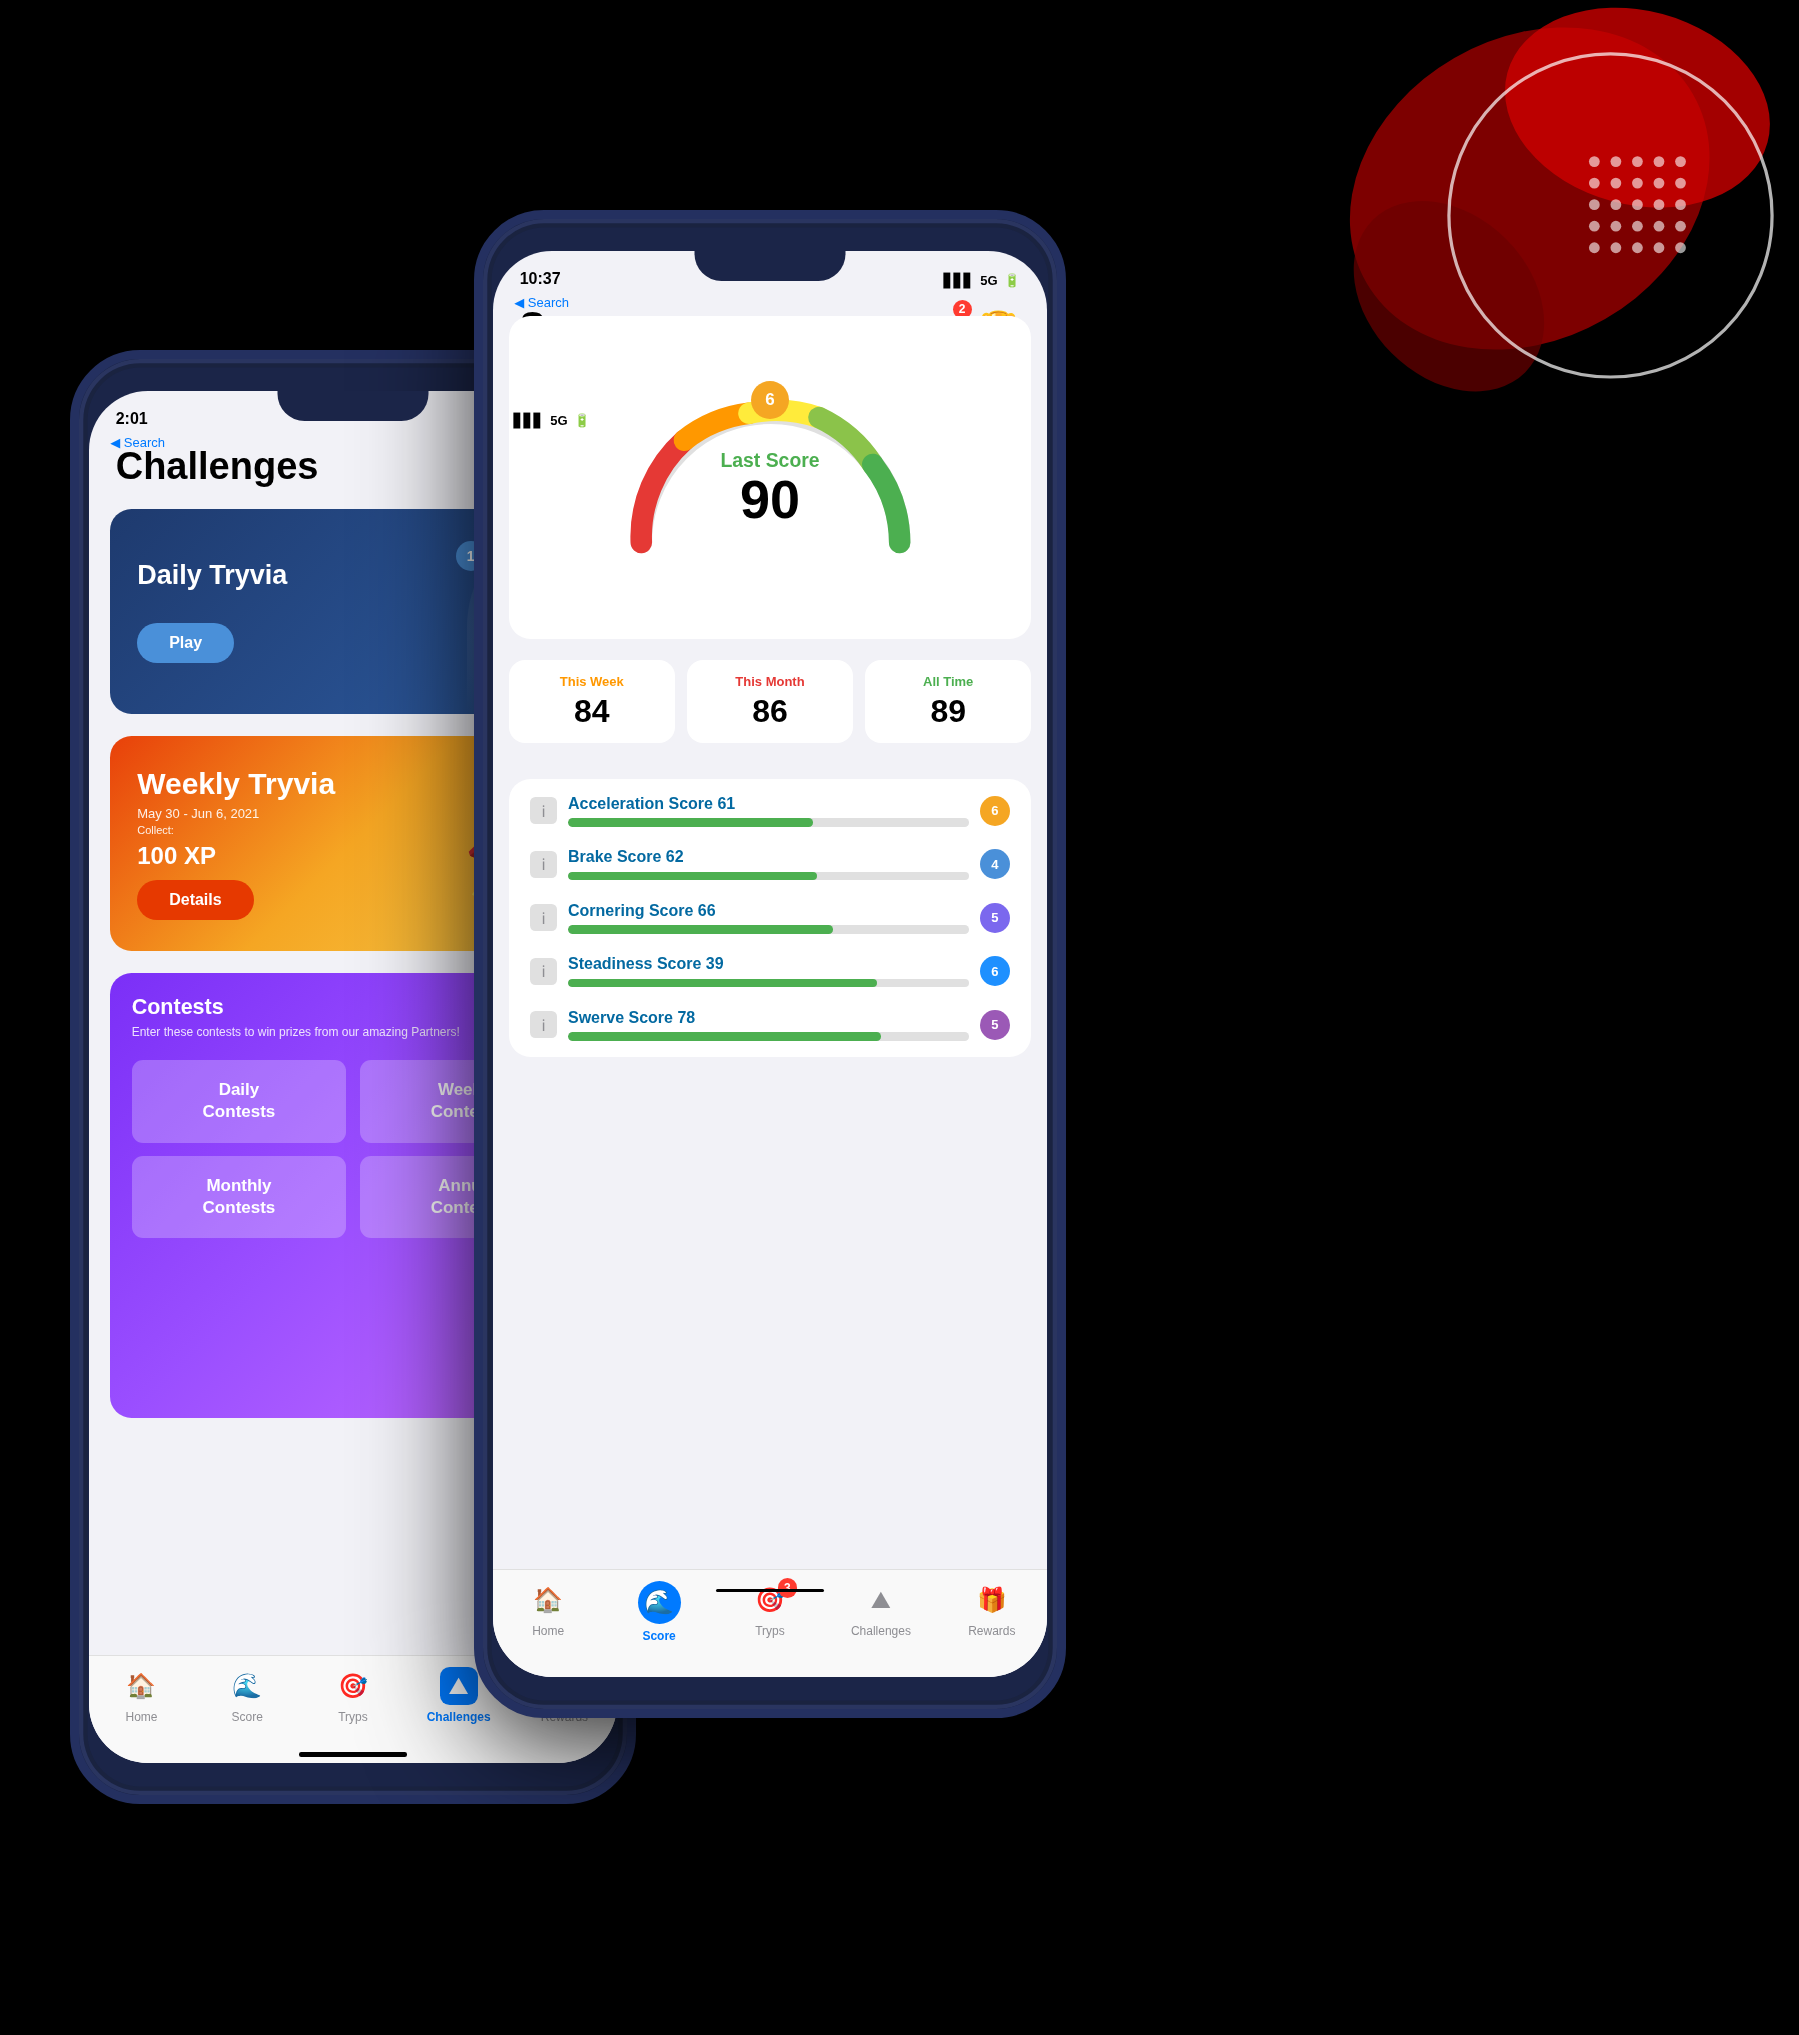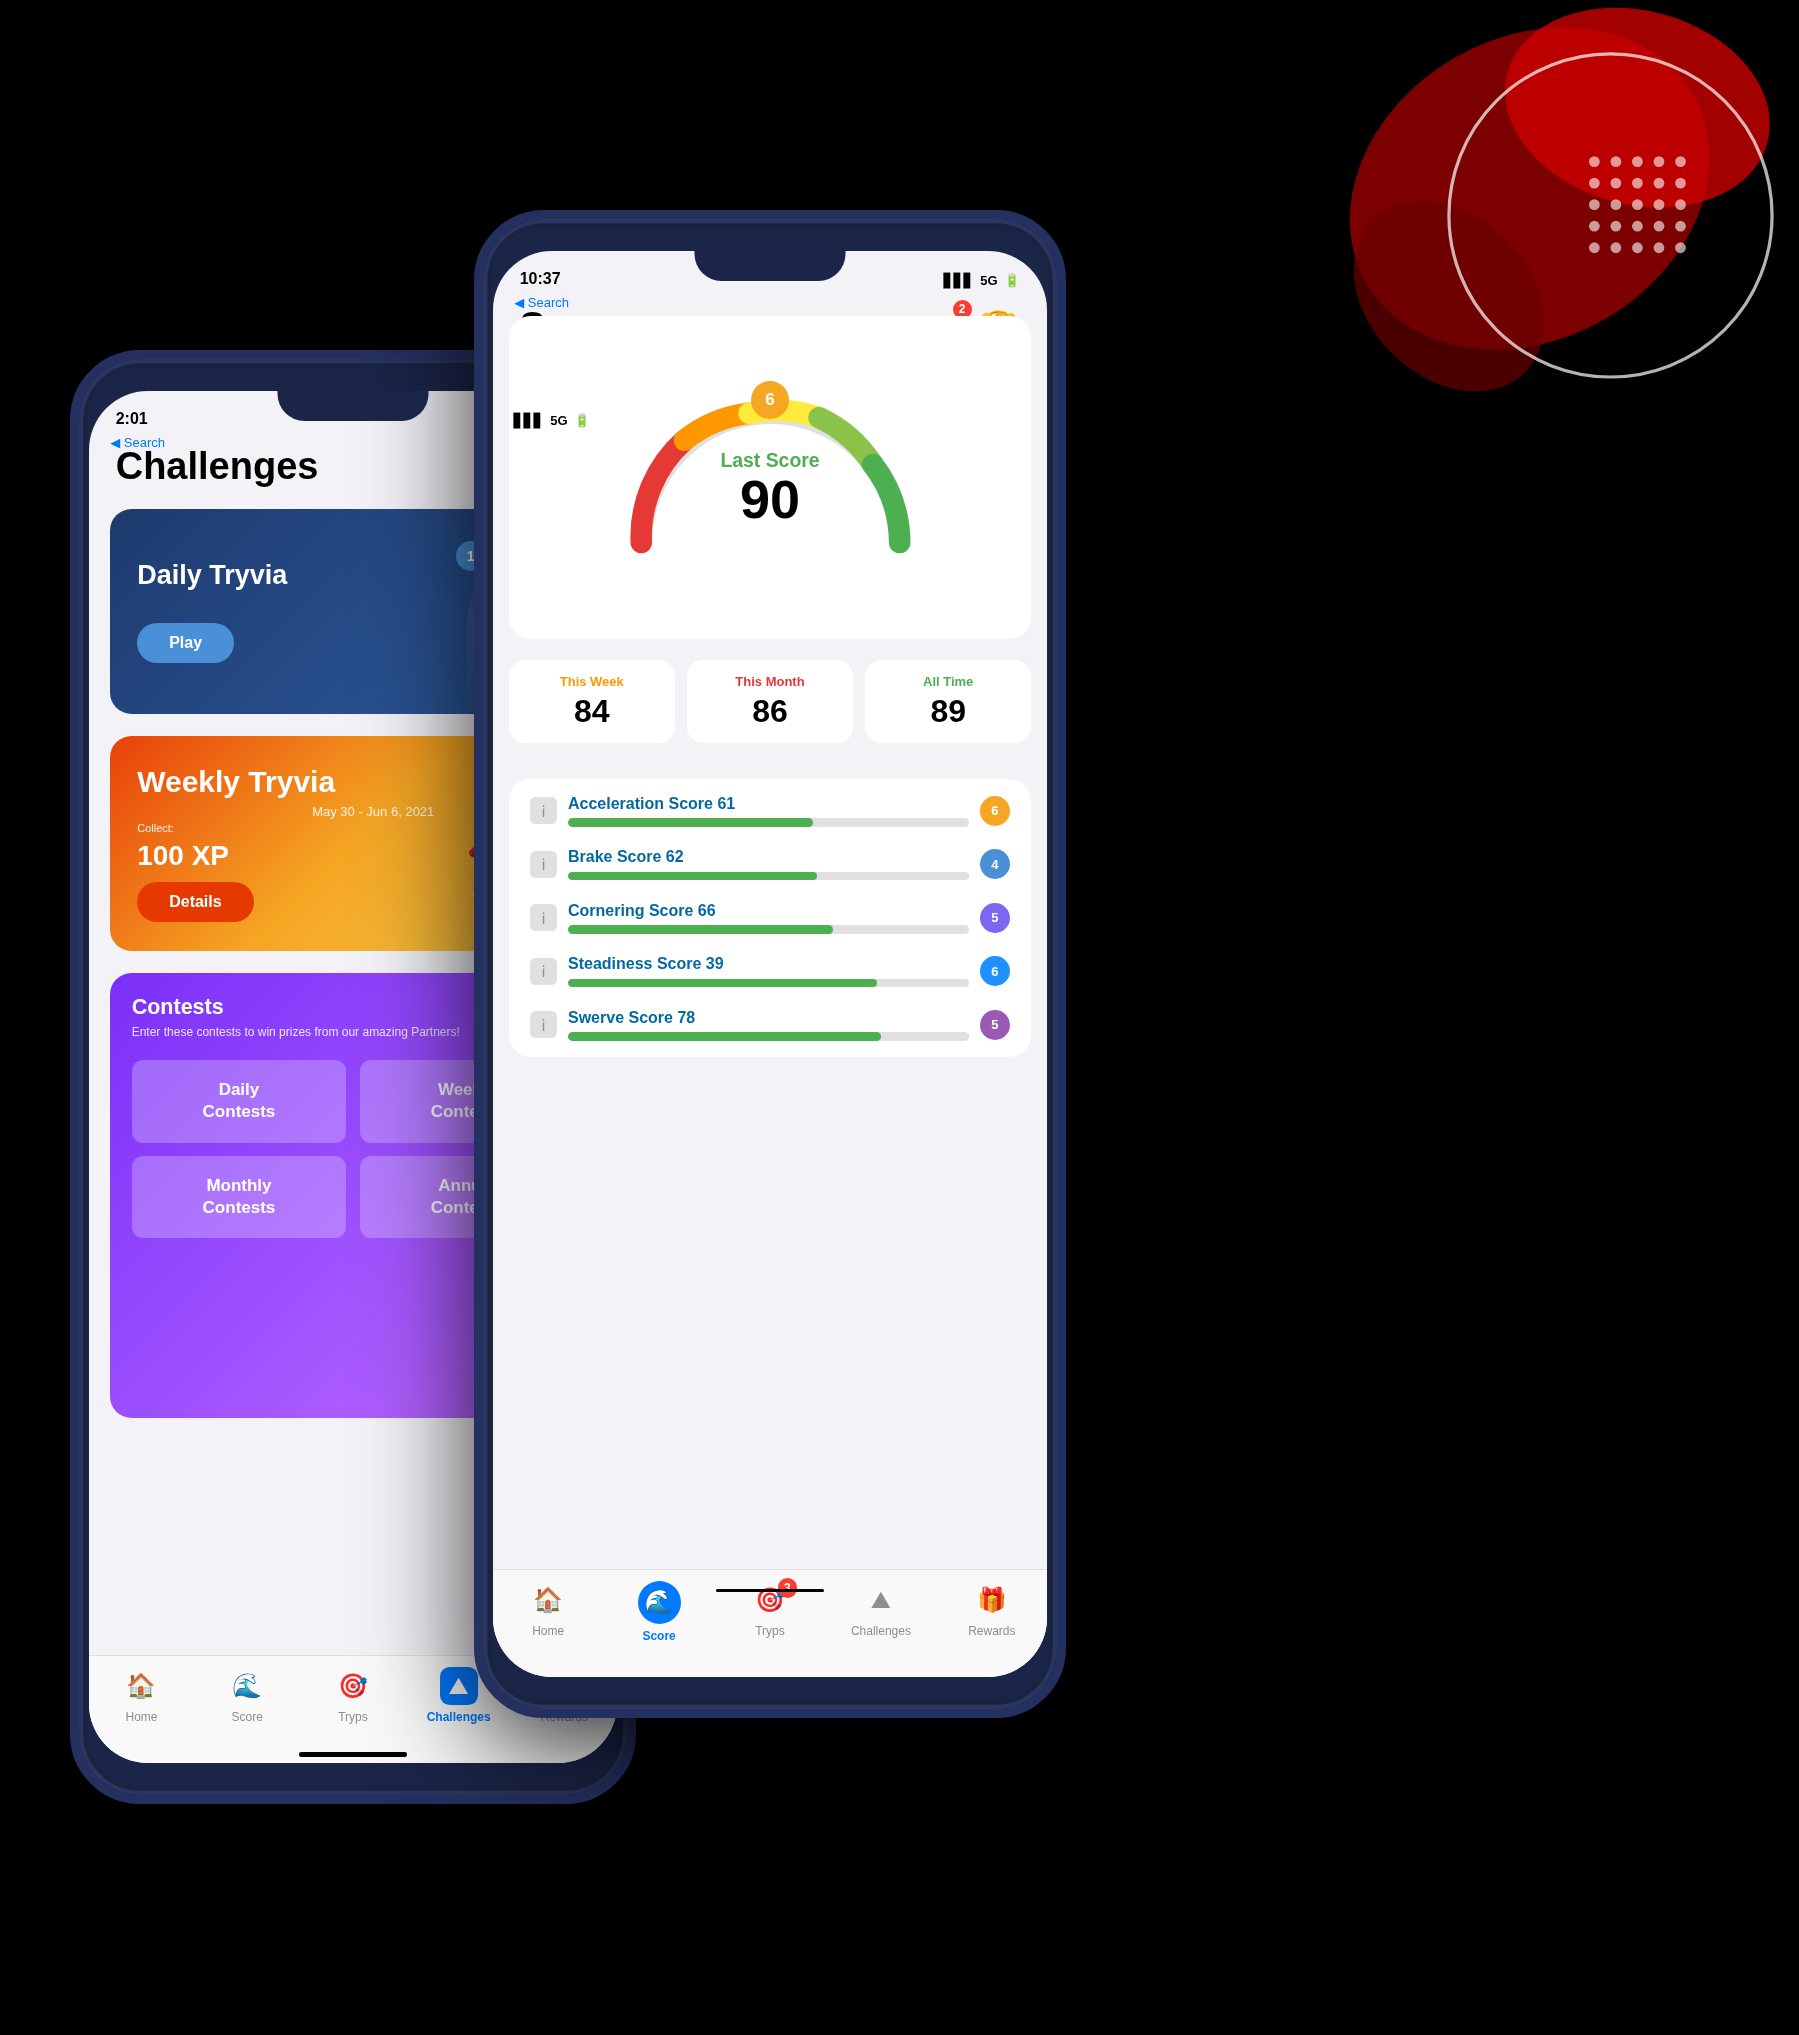--- a/index.html
+++ b/index.html
@@ -259,31 +259,30 @@
       font-size: 30px;
       font-weight: 800;
       color: white;
       margin-bottom: 5.4px;
     }
 
     .card-weekly-mission .mission-date {
       font-size: 13px;
       color: rgba(255,255,255,0.9);
       margin-bottom: 2.7px;
-      text-align: right;
     }
 
     .card-weekly-mission .mission-collect {
       font-size: 11px;
       color: rgba(255,255,255,0.9);
       margin-bottom: 5.4px;
     }
 
     .card-weekly-mission .mission-xp {
-      font-size: 28px;
+      font-size: 24px;
       font-weight: 800;
       color: white;
       margin-bottom: 10.8px;
     }
 
     .details-btn {
       background: #e63900;
       color: white;
       border: none;
       border-radius: 27px;

